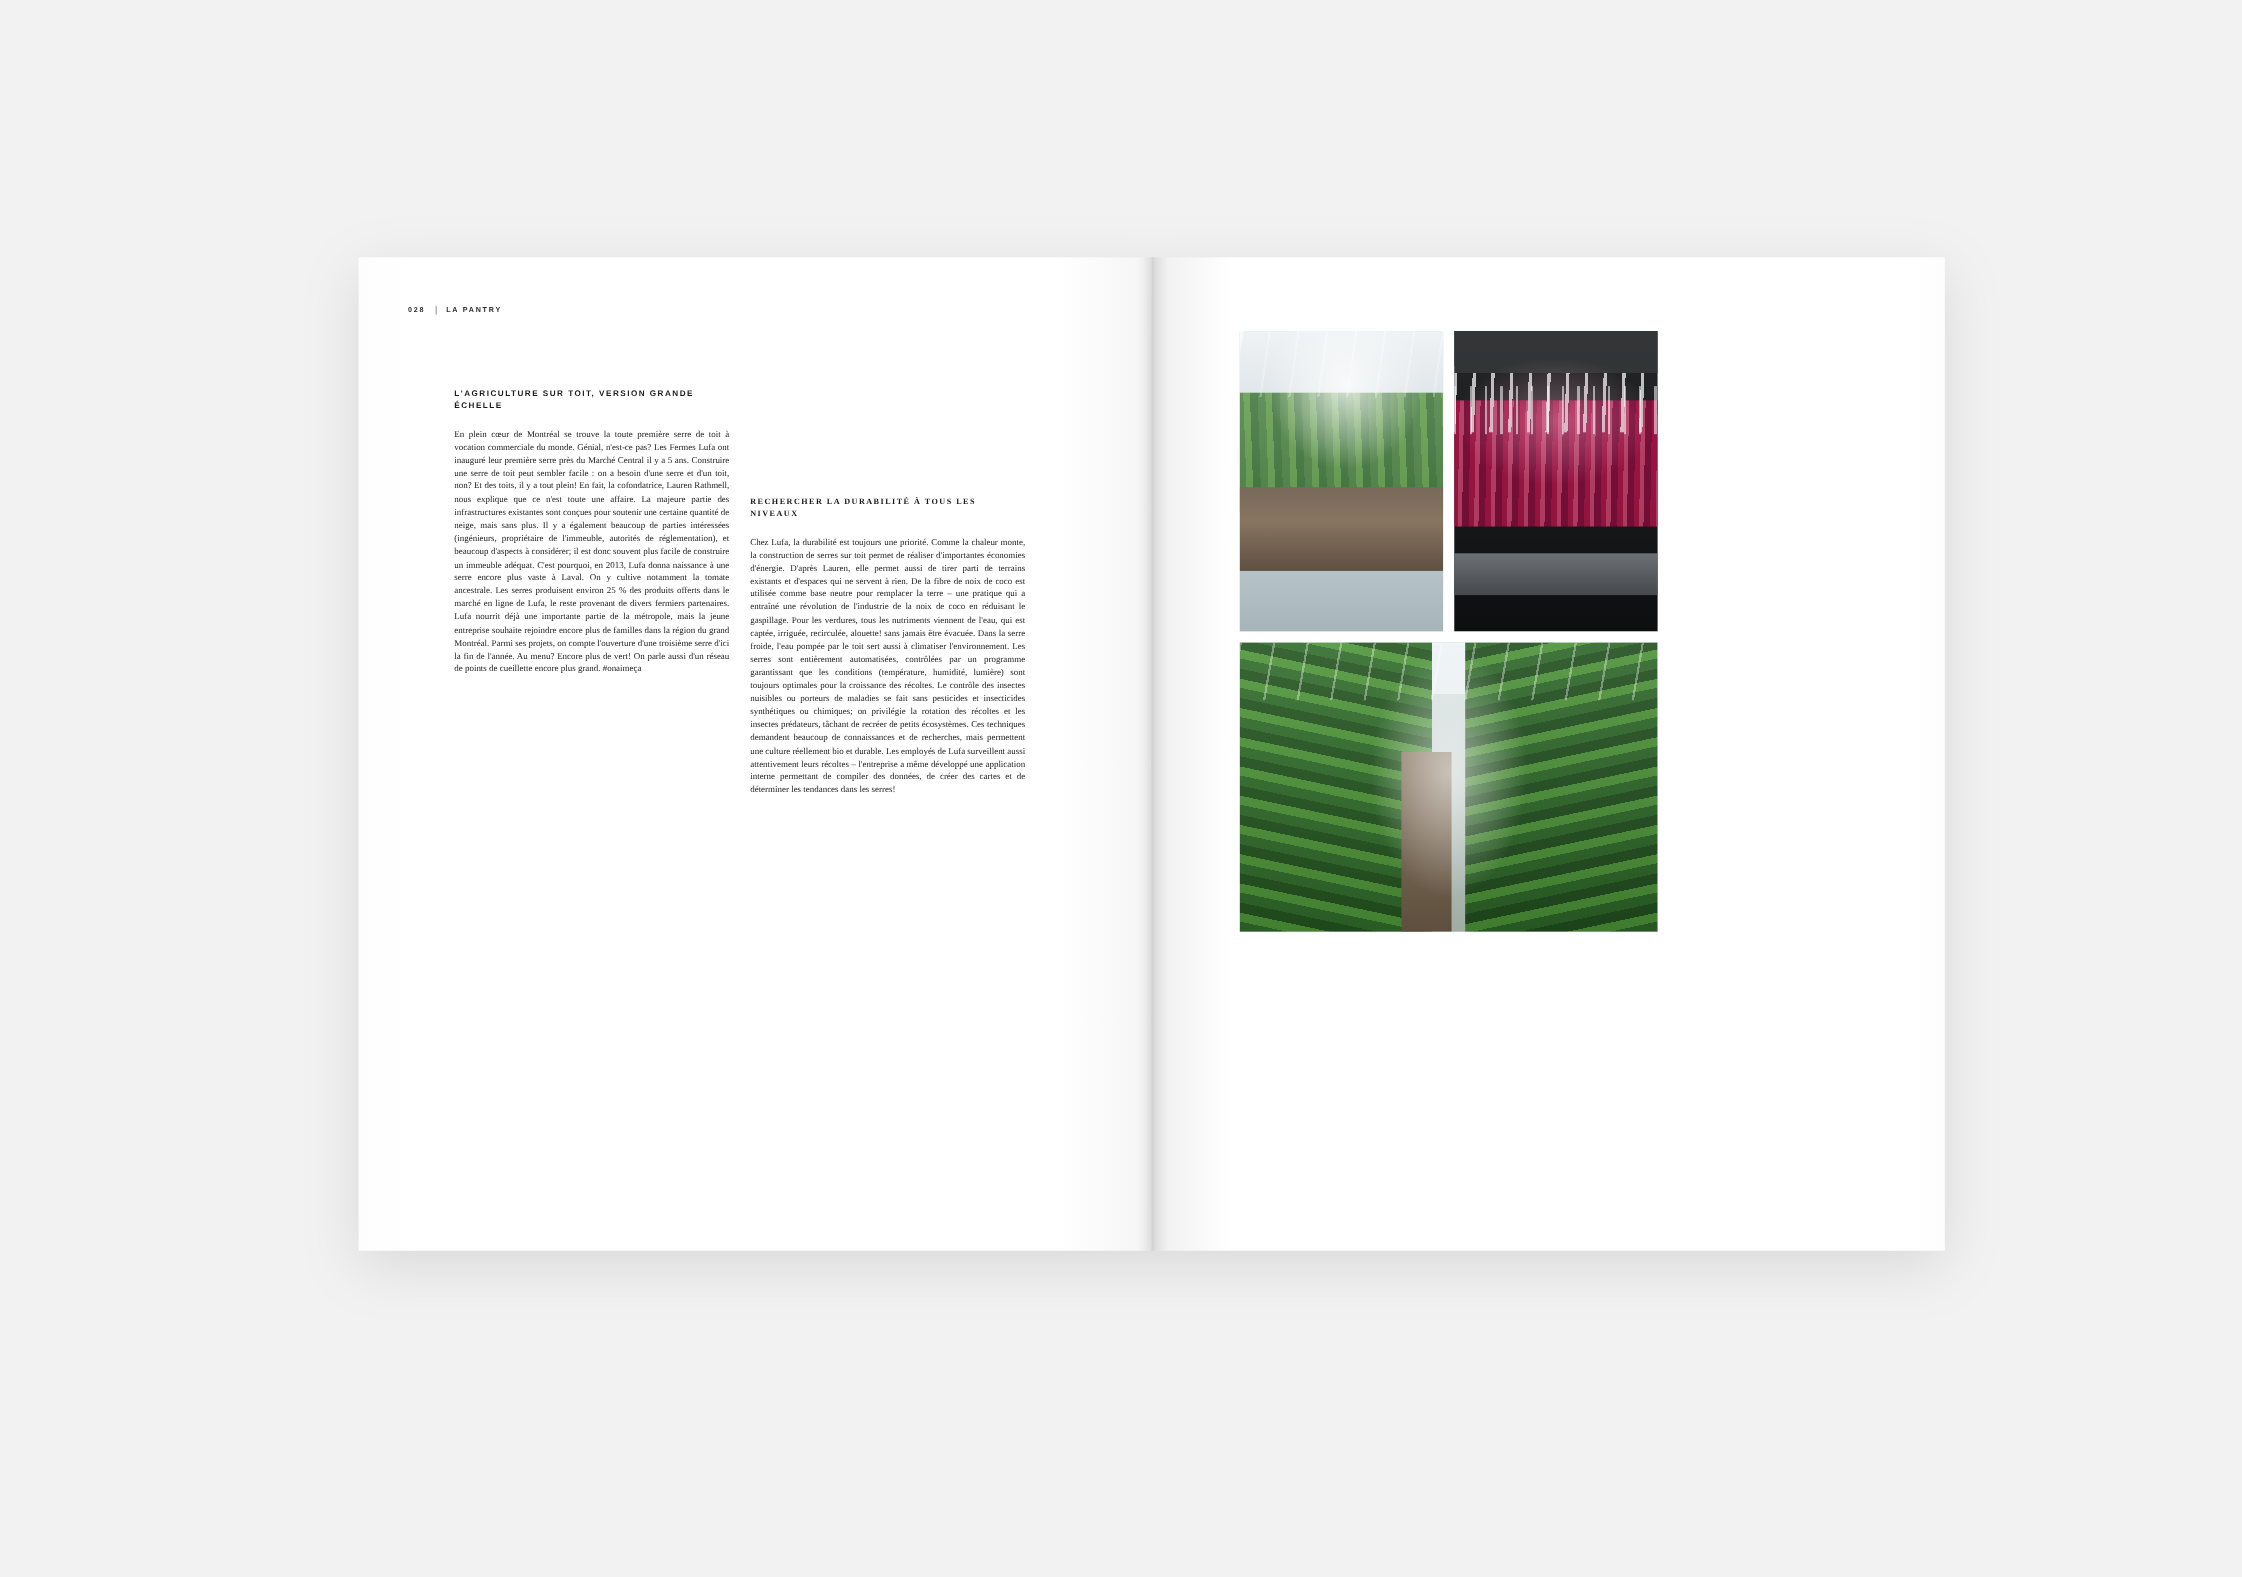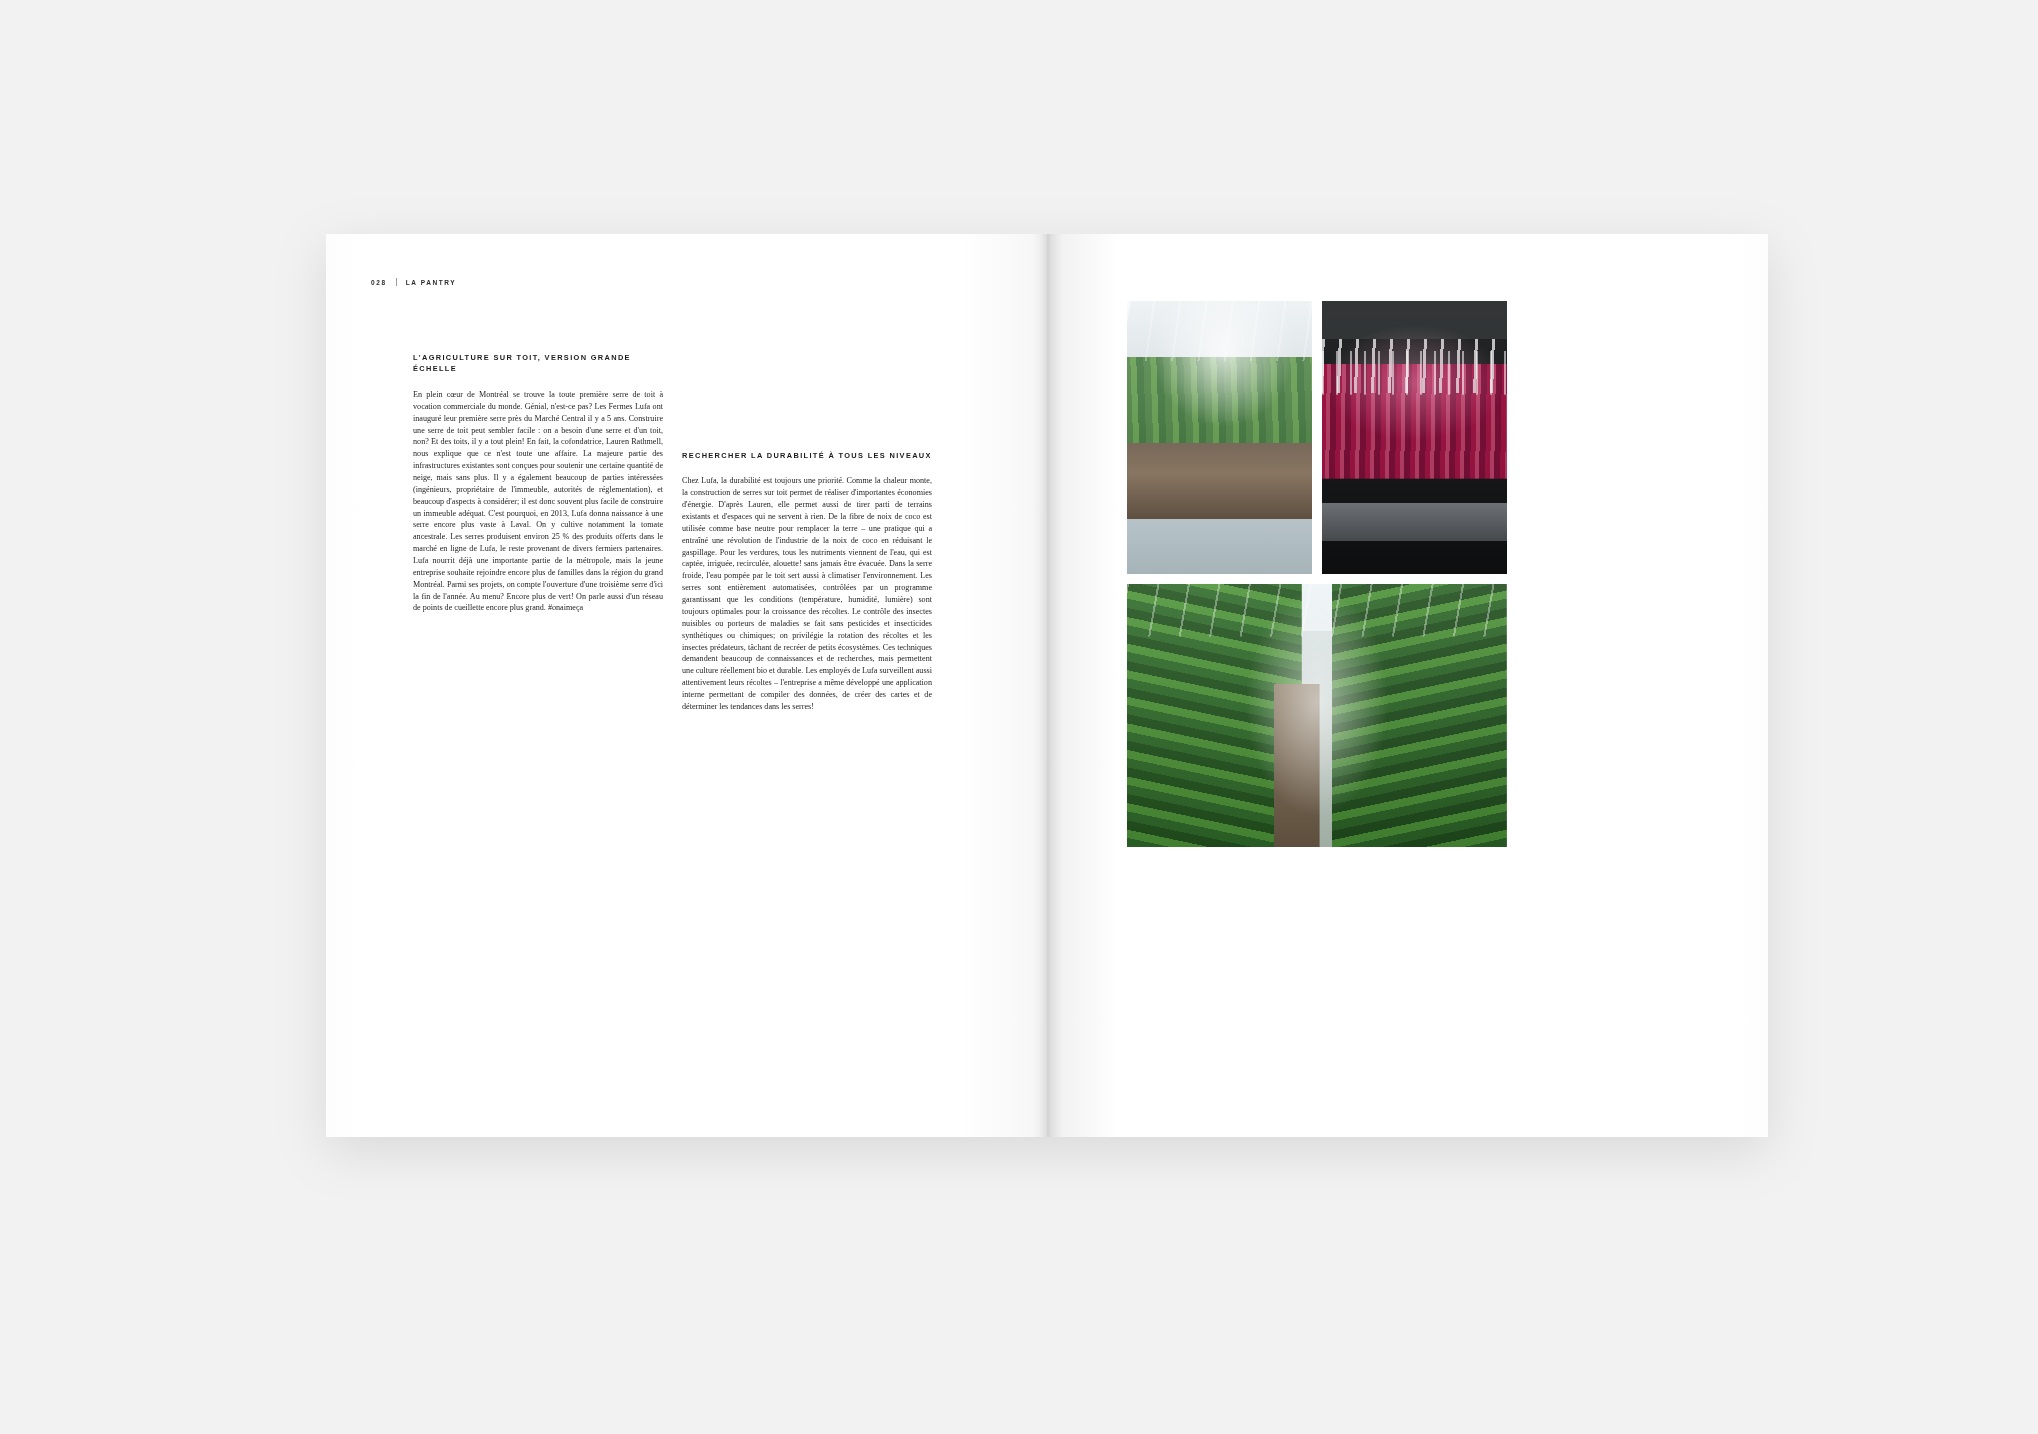--- a/index.html
+++ b/index.html
@@ -111,21 +111,21 @@
     font-size: 8.15px;
     line-height: 1.455;
     color: #1d1d1d;
     text-align: justify;
     margin: 0;
     hyphens: auto;
     -webkit-hyphens: auto;
   }
 
   .col-2 { padding-top: 0; }
-  .col-2 .kicker { margin-top: 98px; }
+  .col-2 .kicker { margin-top: 98px; font-family: Liberation Serif, serif; }
 
   
   .photo {
     position: absolute;
     overflow: hidden;
     background: #cfd6cb;
   }
 
   .photo-top-left  { left: 80px;  top: 67px;  width: 185px; height: 273px; }
   .photo-top-right { left: 275px; top: 67px;  width: 185px; height: 273px; }

